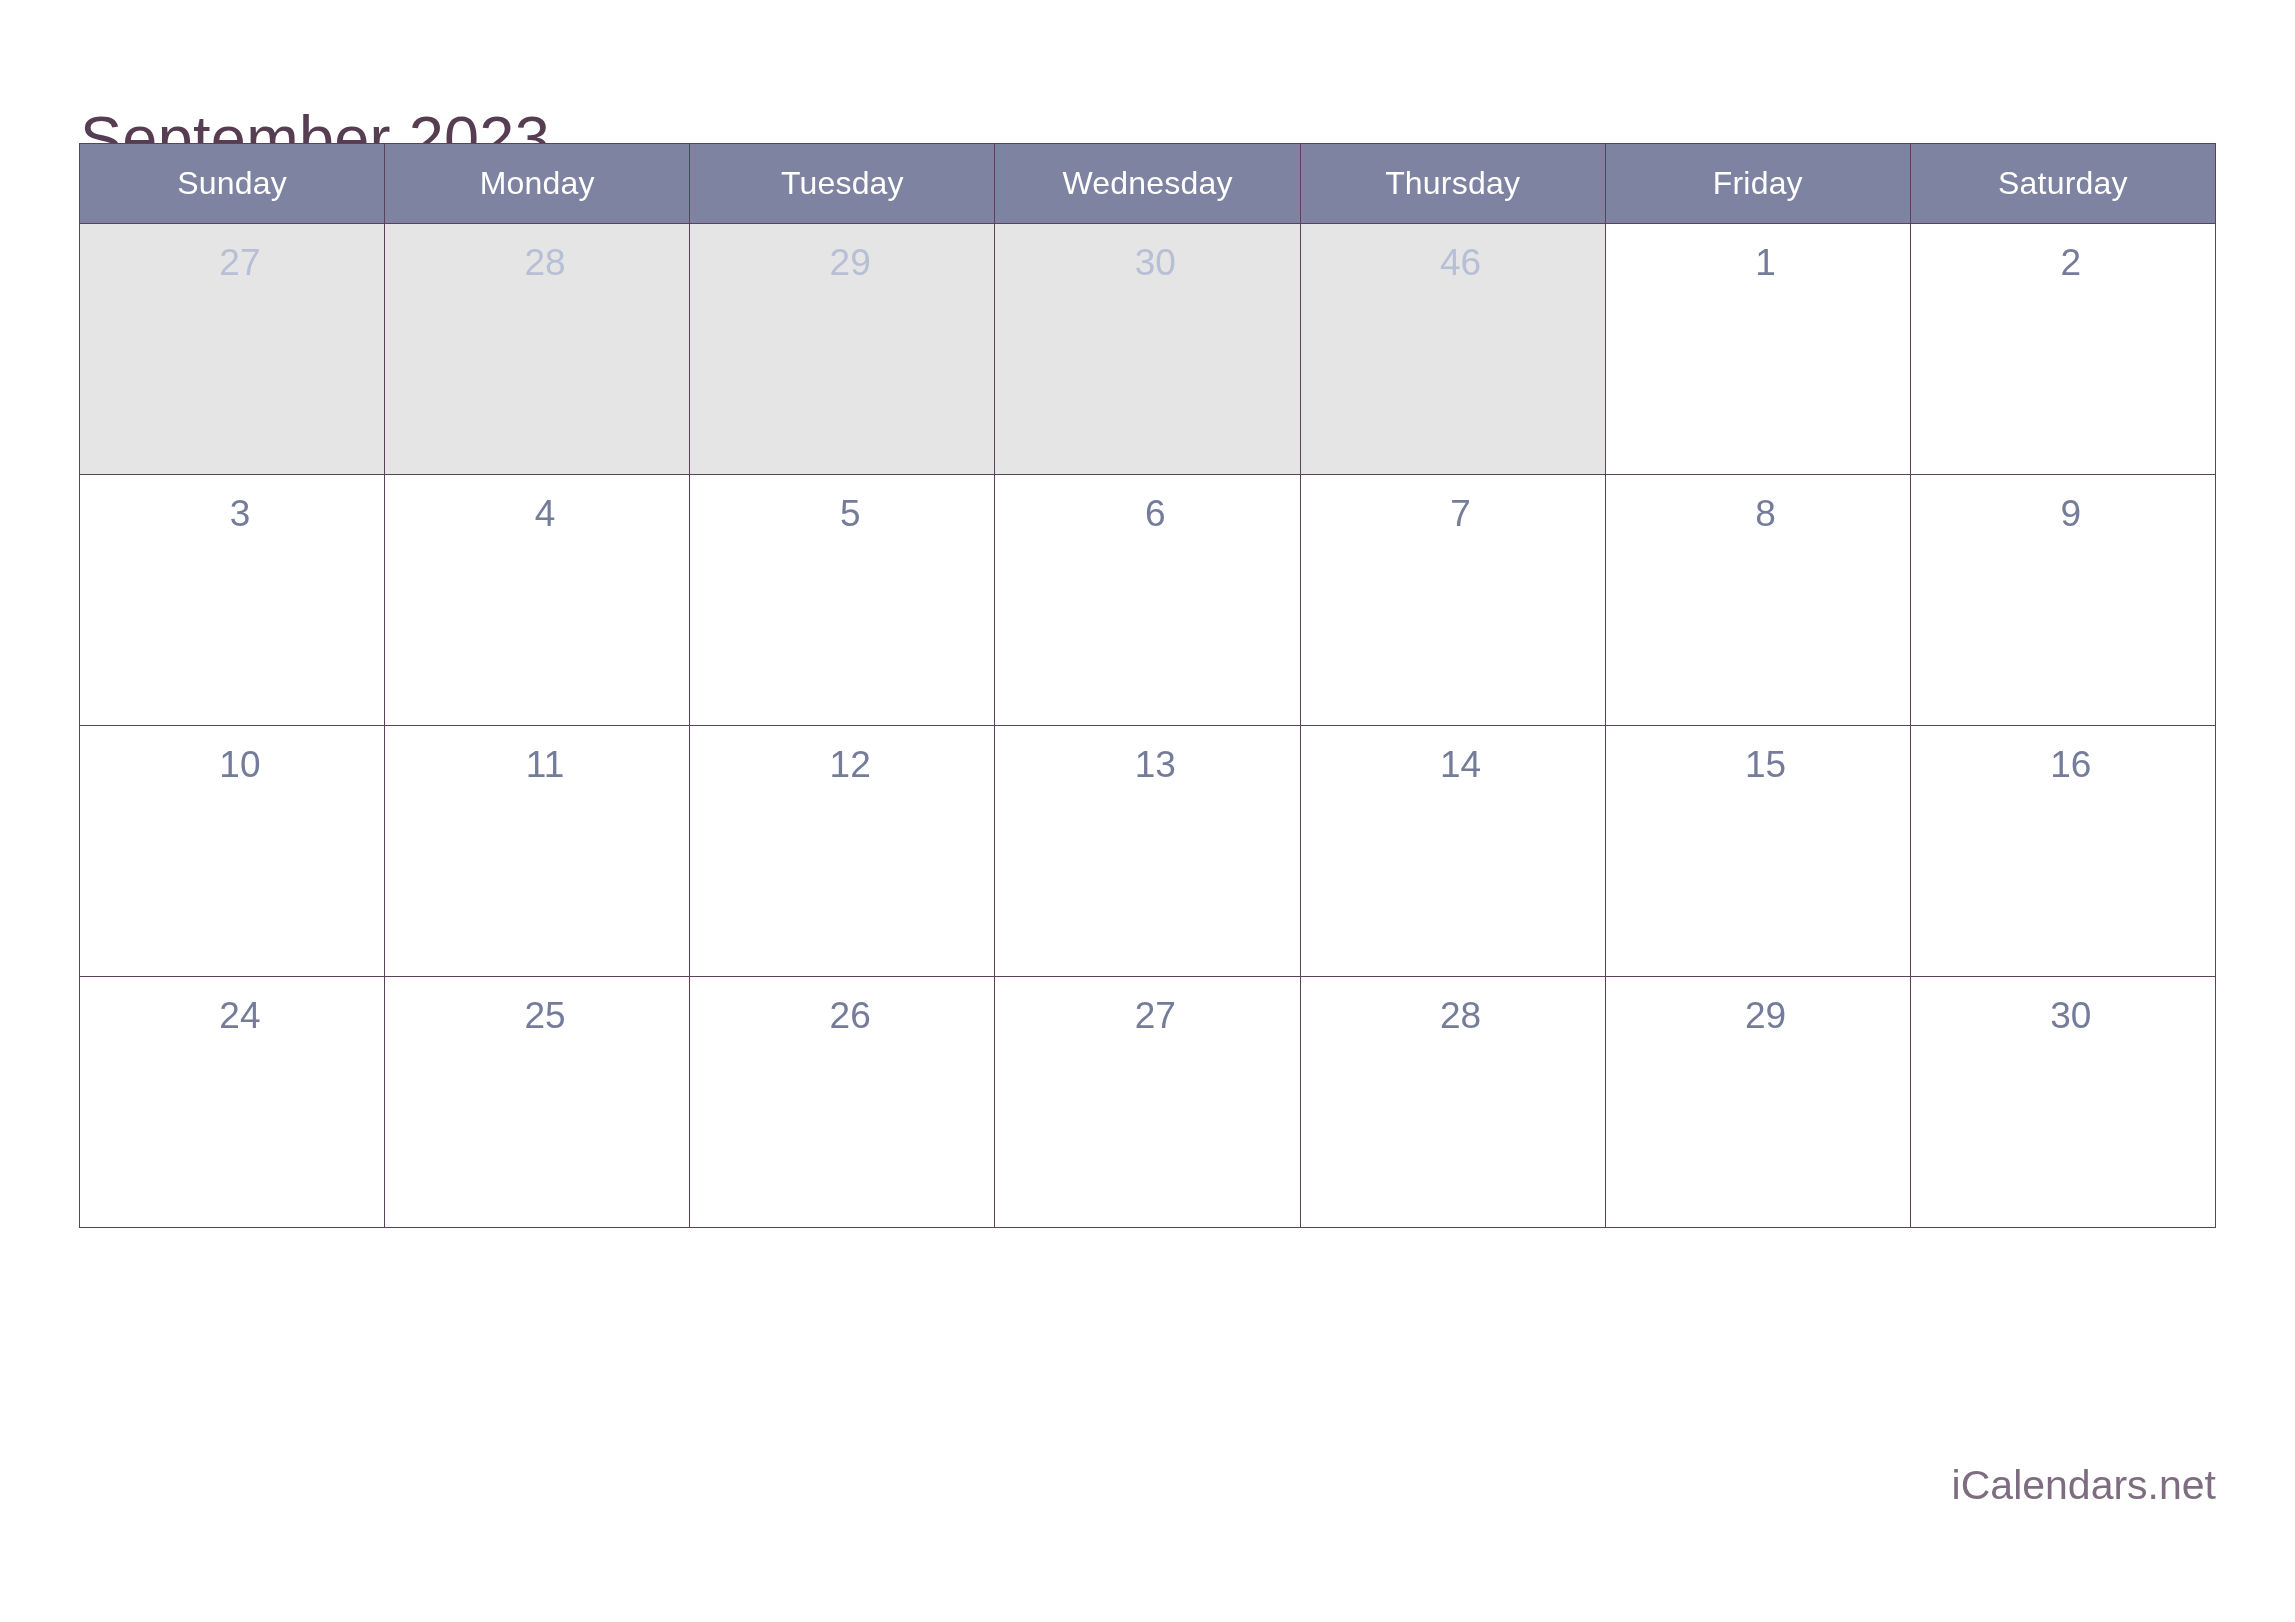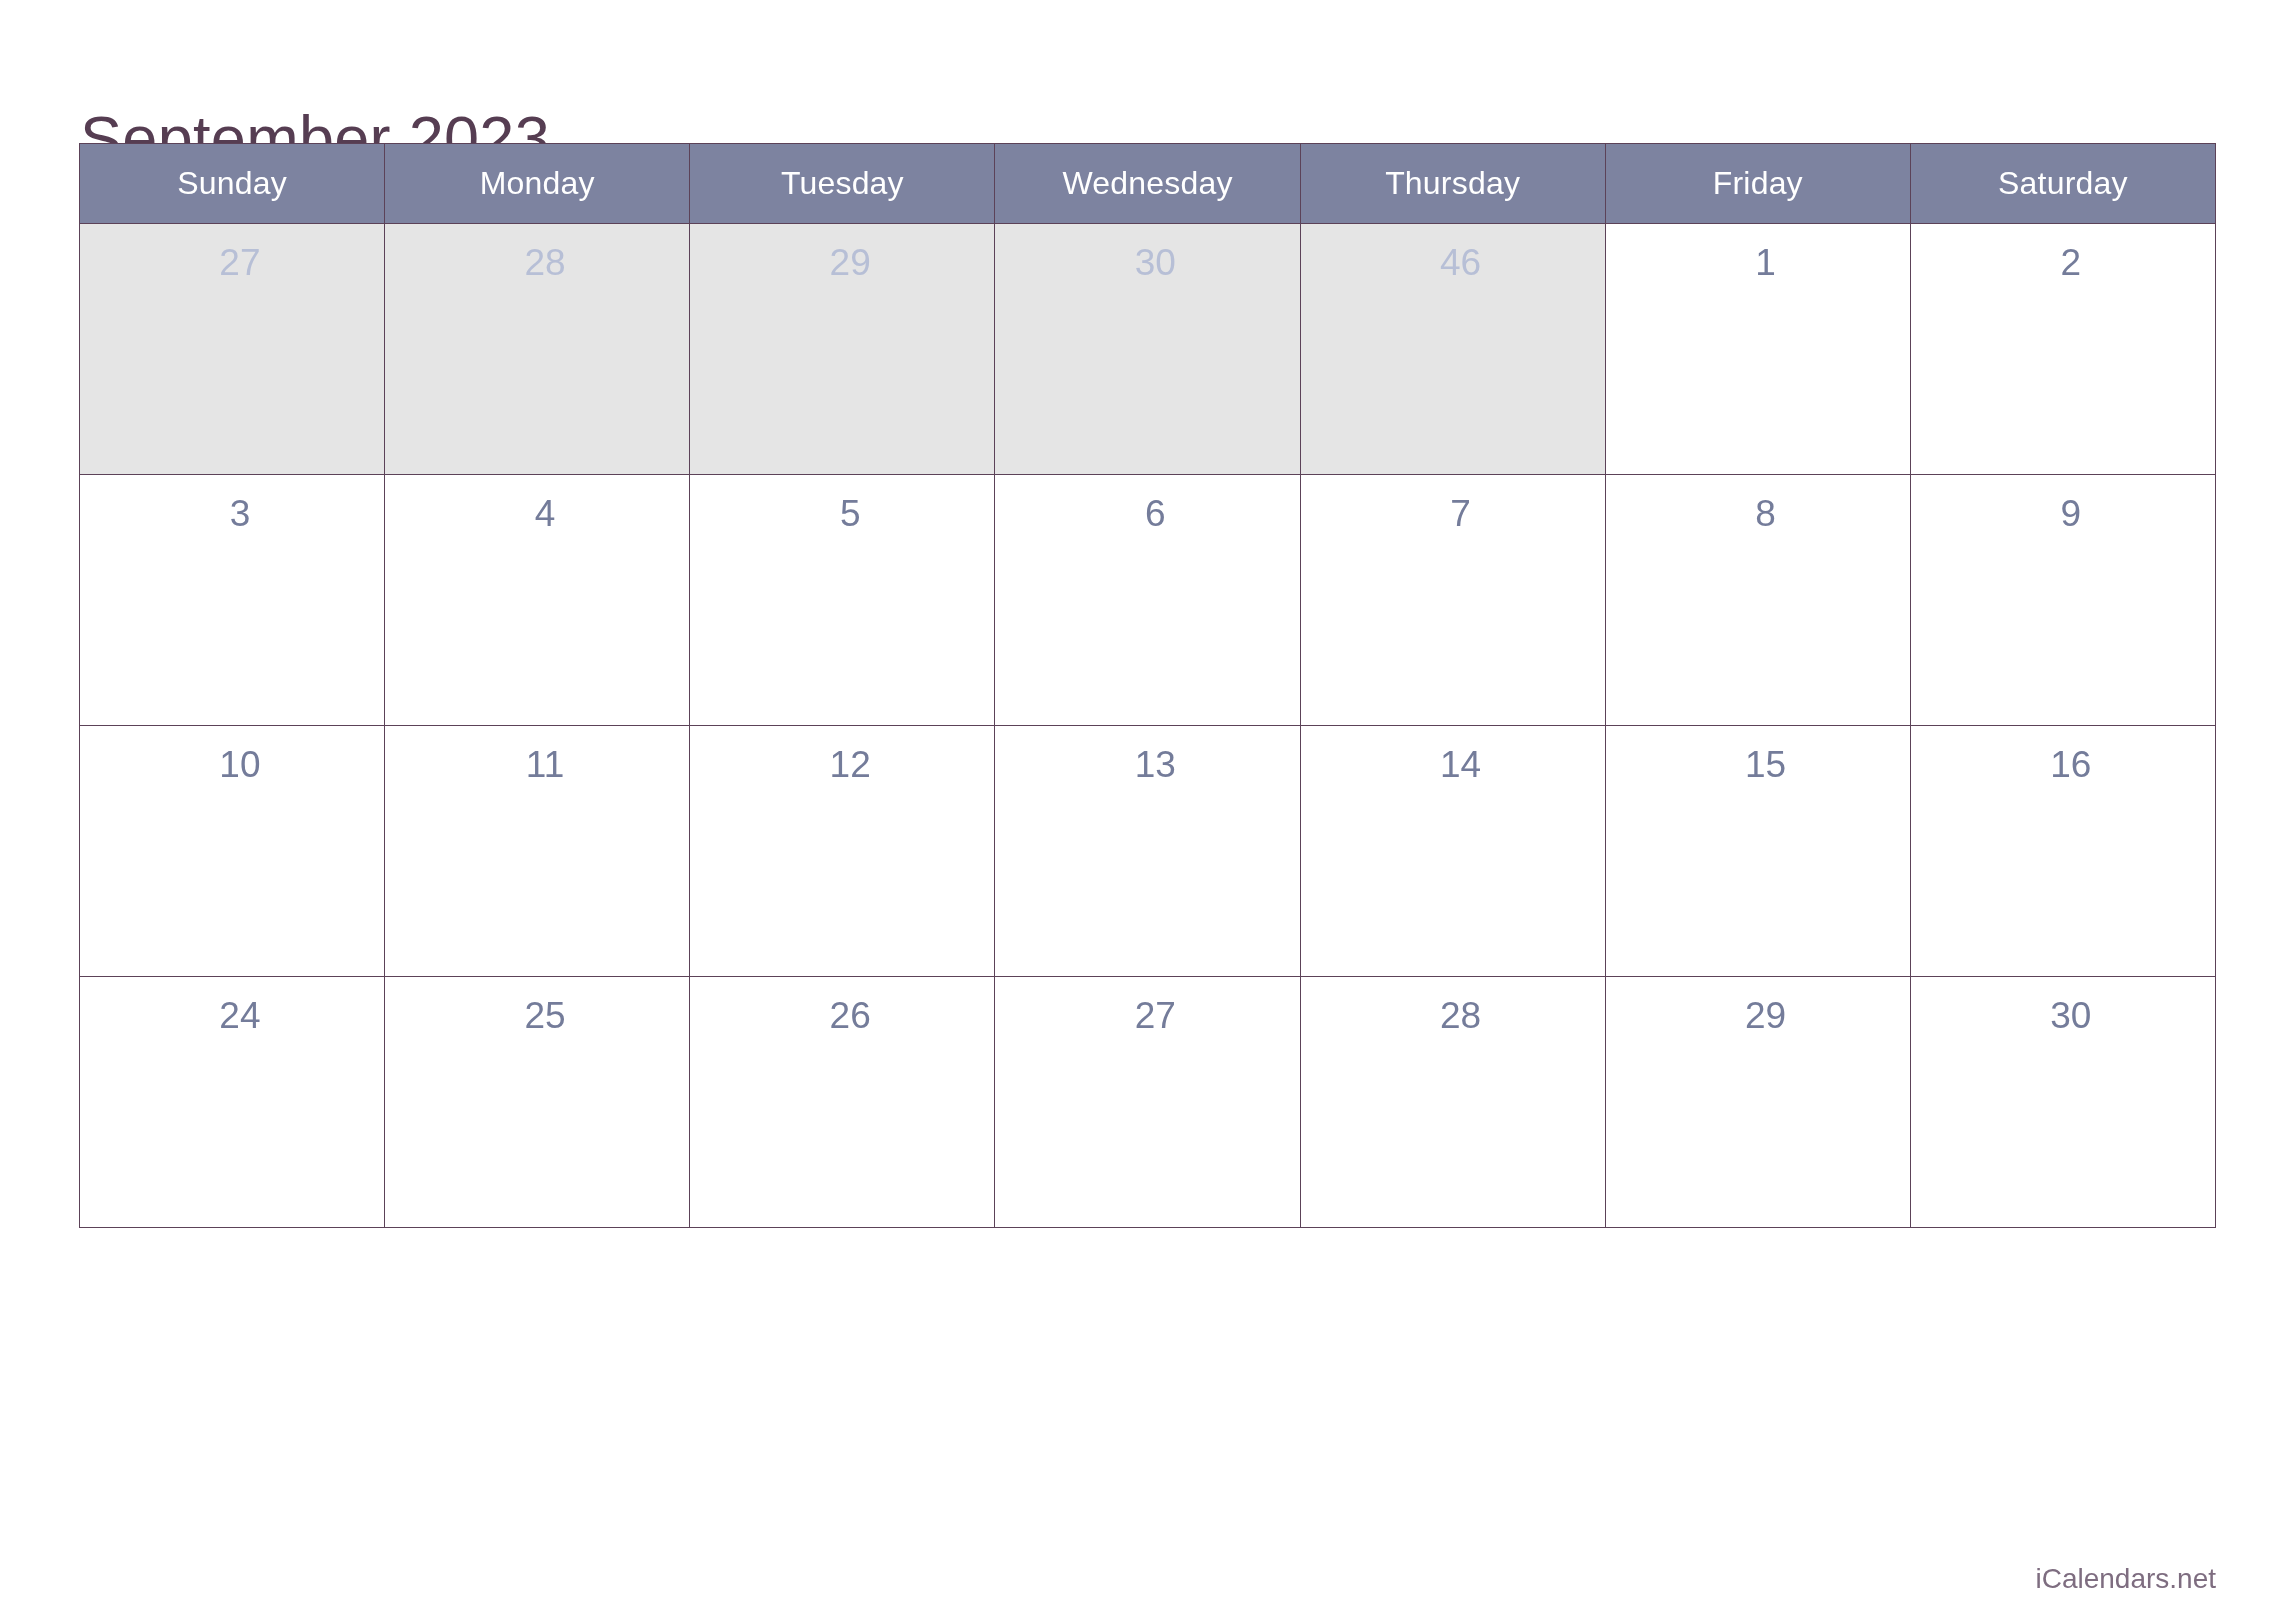--- a/index.html
+++ b/index.html
@@ -88,22 +88,22 @@
   }
 
   td.other-month .daynum {
     color: #b7bfd6;
   }
 
   
   .cal-footer {
     position: absolute;
     right: 79px;
-    top: 1563px;
-    font-size: 28px;
+    top: 1462px;
+    font-size: 41px;
     color: #7e6d80;
     text-align: left;
     white-space: nowrap;
   }
 </style>
 </head>
 <body>
 
 <div class="page">
 

